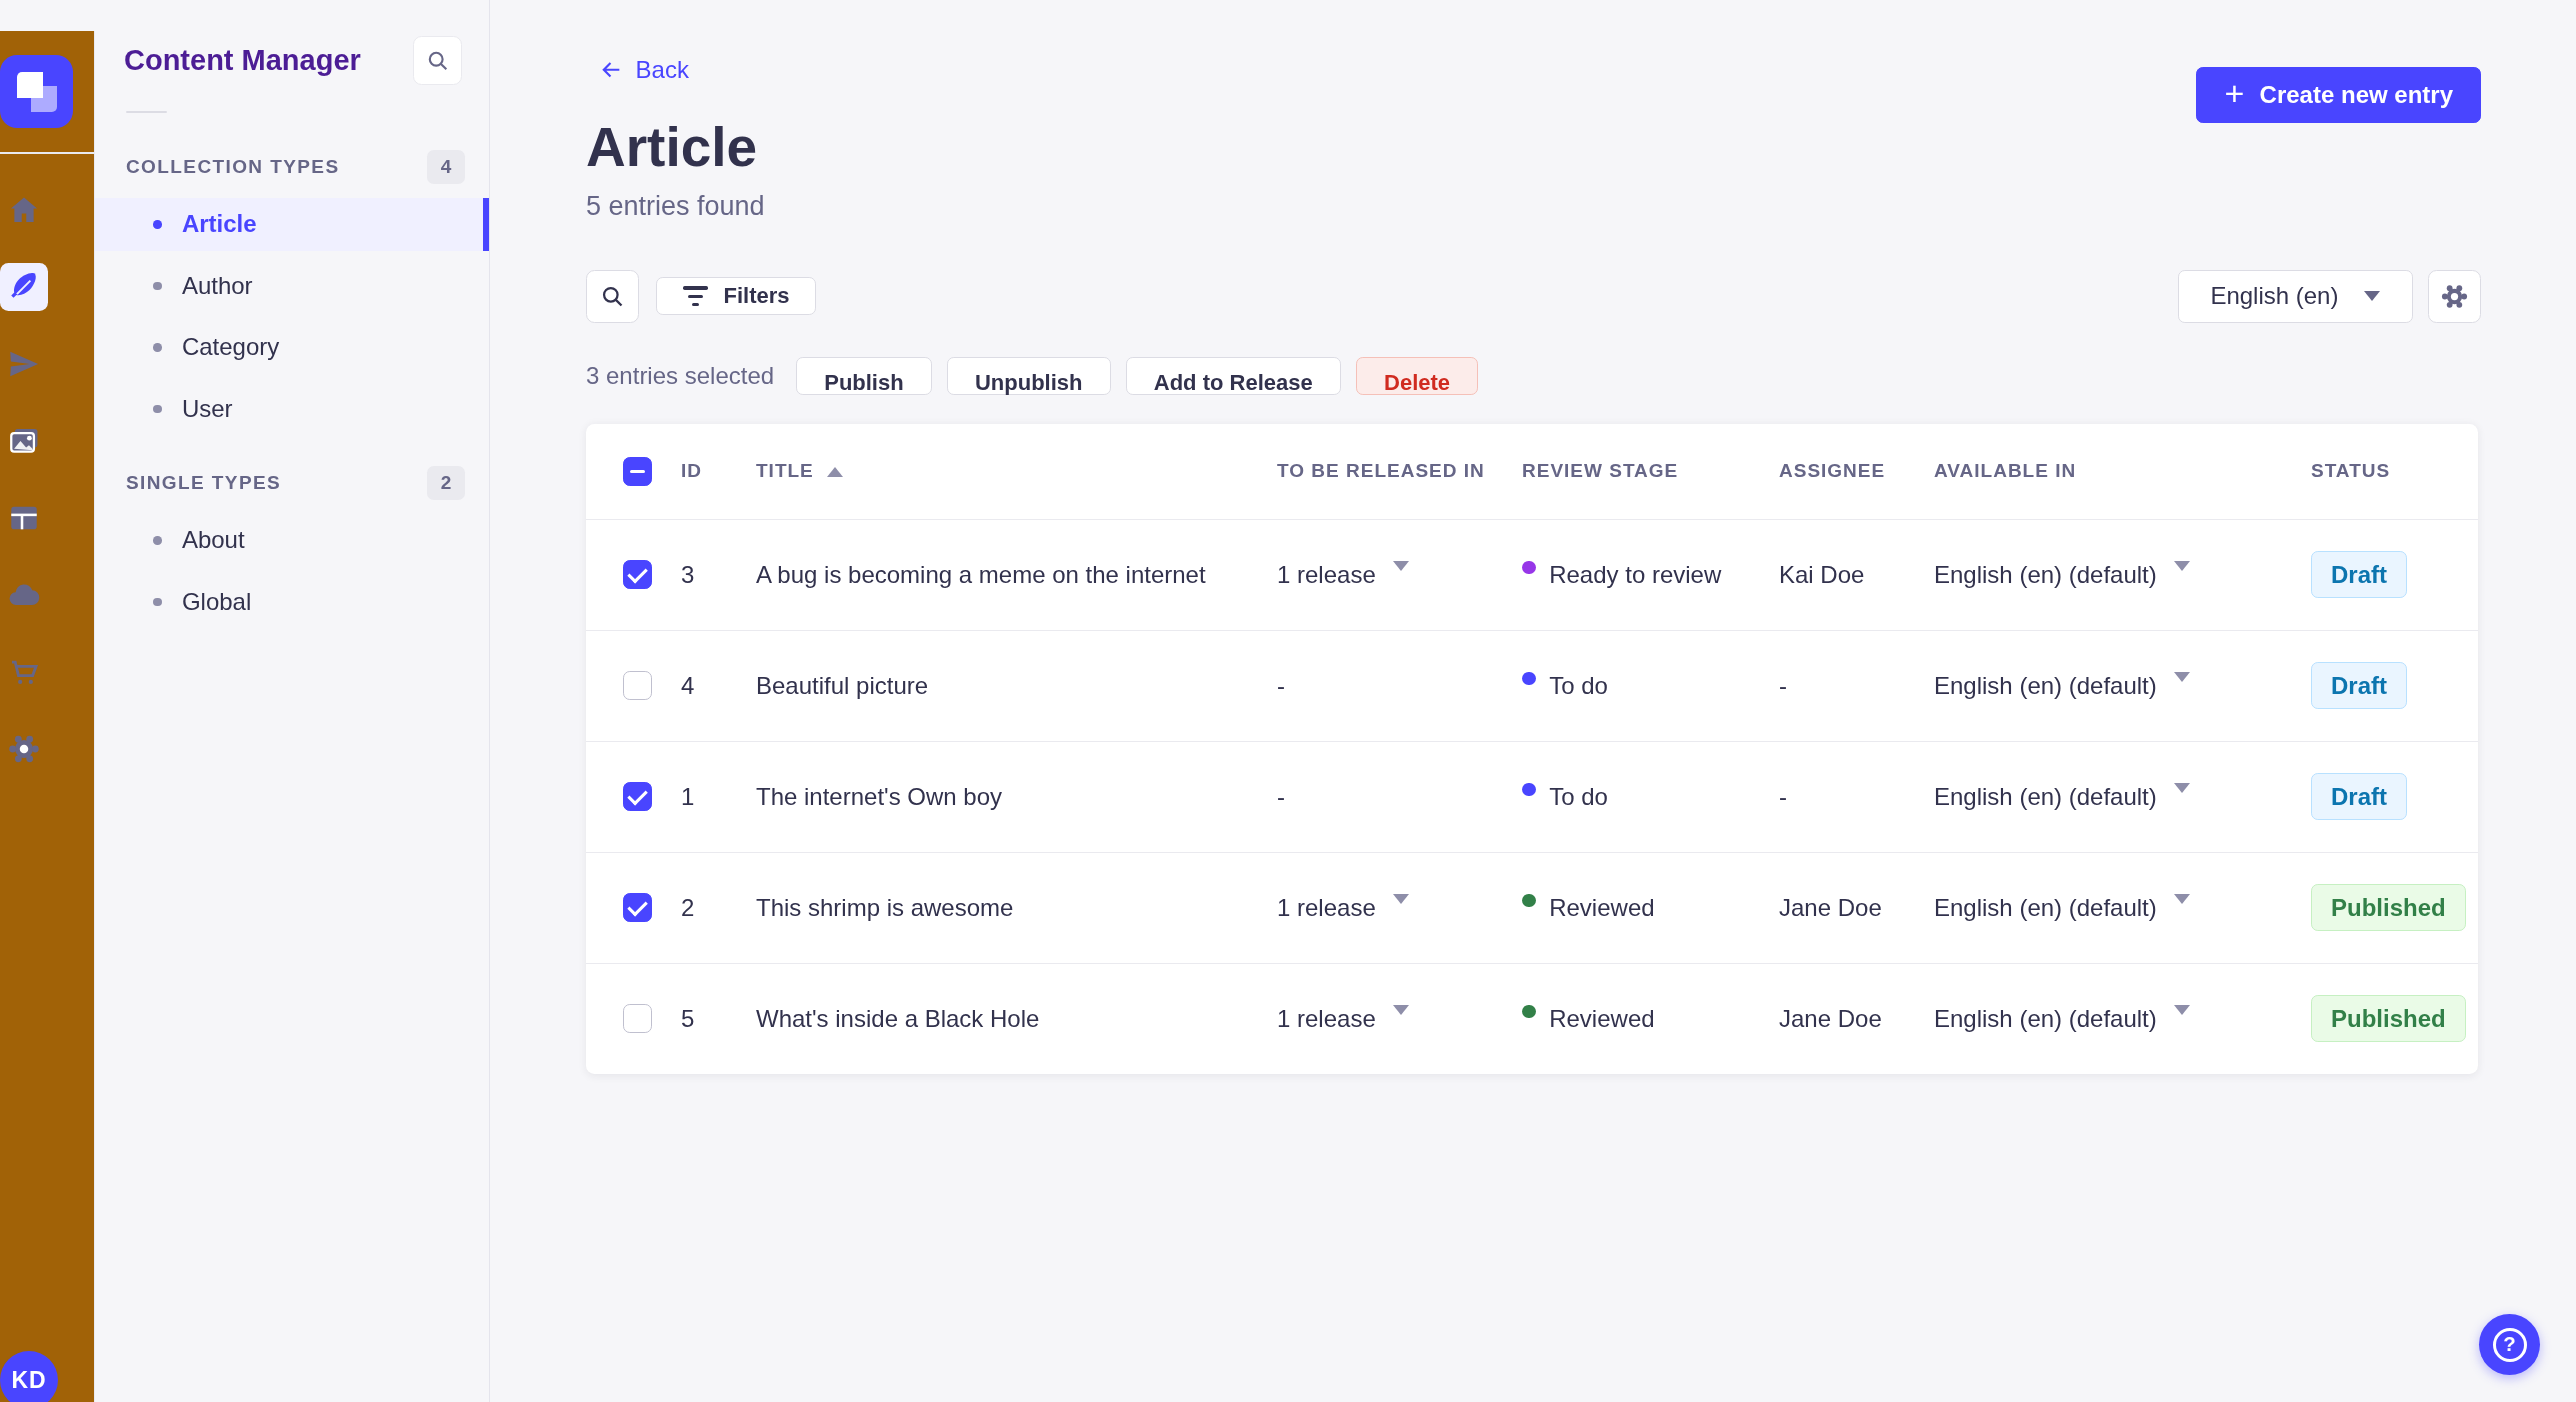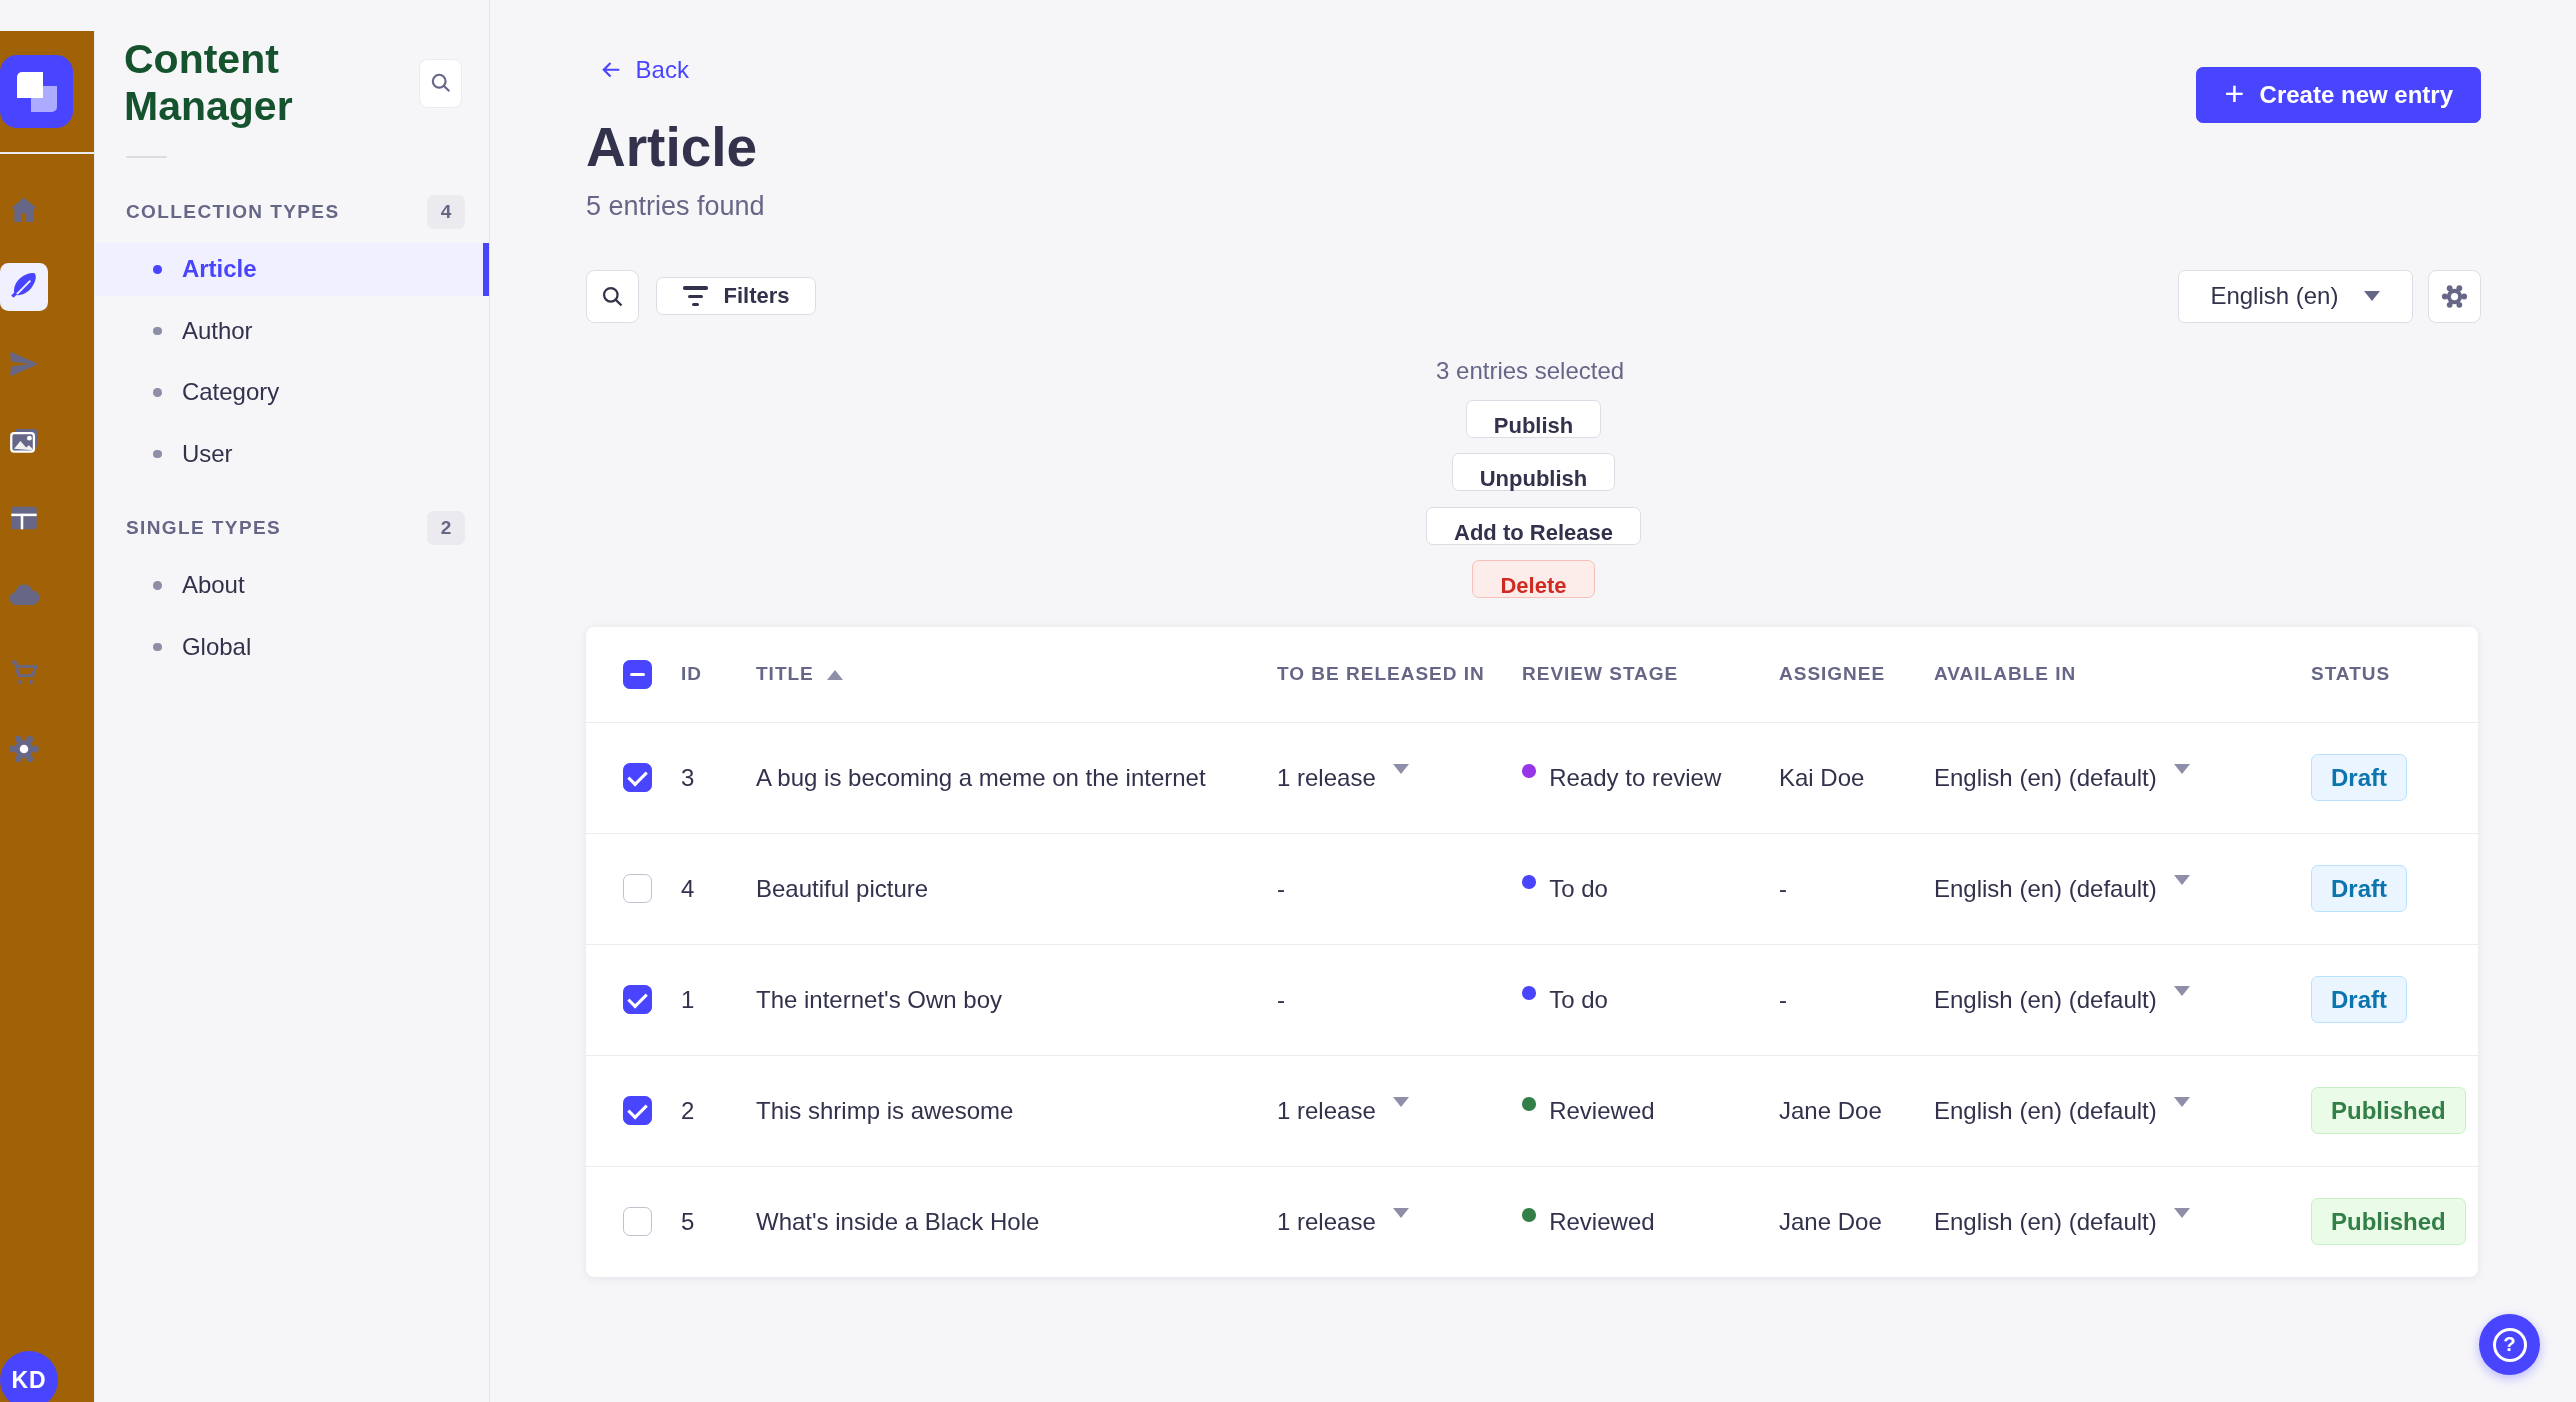--- a/index.html
+++ b/index.html
@@ -25,21 +25,21 @@
   .rail-spacer { flex:1; }
   .avatar { width:58px; height:58px; border-radius:50%; background:#4945ff;
     color:#fff; font-size:23px; font-weight:700; display:flex; align-items:center;
     justify-content:center; margin-bottom:24px; letter-spacing:0.9px; }
 
   
   .subnav { position:absolute; left:95px; top:0; width:395px; height:100%;
     background:#f6f6f9; border-right:1.7px solid #e4e4ec; z-index:2; }
   .subnav-head { display:flex; align-items:center; justify-content:space-between;
     padding:36px 27px 0 29px; }
-  .subnav-title { font-size:41px; font-weight:700; color:#14532d; }
+  .subnav-title { font-size:29px; font-weight:700; color:#4c1d95; }
   .icon-btn { background:#ffffff; border:1.7px solid #eaeaef; border-radius:8.5px;
     width:49px; height:49px; display:flex; align-items:center; justify-content:center;
     cursor:pointer; }
   .subnav-hr { width:41px; height:2.6px; background:#dcdce4; border-radius:1.7px;
     margin:25.6px 0 0 31px; }
   .section-head { display:flex; align-items:center; justify-content:space-between;
     padding:0 24px 0 31px; margin-top:37px; }
   .section-label { font-size:19px; font-weight:700; color:#666687; letter-spacing:1.4px; }
   .count-badge { background:#eaeaef; color:#666687; font-size:19px; font-weight:600;
     border-radius:6.8px; padding:6px 13.6px; }
@@ -68,21 +68,21 @@
   .toolbar { display:flex; align-items:center; gap:17px; margin-top:48px; }
   .filters-btn { height:38px; background:#fff; border:1.7px solid #dcdce4;
     border-radius:6.8px; display:flex; align-items:center; gap:15.3px; padding:0 25.6px;
     font-size:22px; font-weight:600; color:#32324d; cursor:pointer; }
   .toolbar-right { margin-left:auto; display:flex; align-items:center; gap:15.3px; }
   .locale-select { height:53px; min-width:235px; background:#fff;
     border:1.7px solid #dcdce4; border-radius:6.8px; display:flex; align-items:center;
     justify-content:center; gap:25.6px; font-size:24px; color:#32324d; padding:8px 22px;
     cursor:pointer; }
 
-  .selection-bar { display:flex; align-items:center; gap:15.3px; margin-top:34px;flex-direction:column; }
+  .selection-bar { display:flex; align-items:center; gap:15.3px; margin-top:34px; }
   .selection-text { font-size:24px; color:#666687; margin-right:6.8px; }
   .sel-btn { height:38px; background:#fff; border:1.7px solid #dcdce4; border-radius:6.8px;
     font-size:22px; font-weight:600; color:#32324d; padding:12px 27px; cursor:pointer;
     font-family:inherit; }
   .sel-btn.danger { background:#fcecea; border-color:#f5c0b8; color:#d02b20; }
 
   
   .table-card { margin-top:29px; background:#fff; border-radius:8.5px;
     box-shadow:0 1.7px 8.5px rgba(33,33,52,.08); width:1892px; }
   .tgrid { display:grid; grid-template-columns:95px 75px 521px 245px 257px 155px 377px auto;

